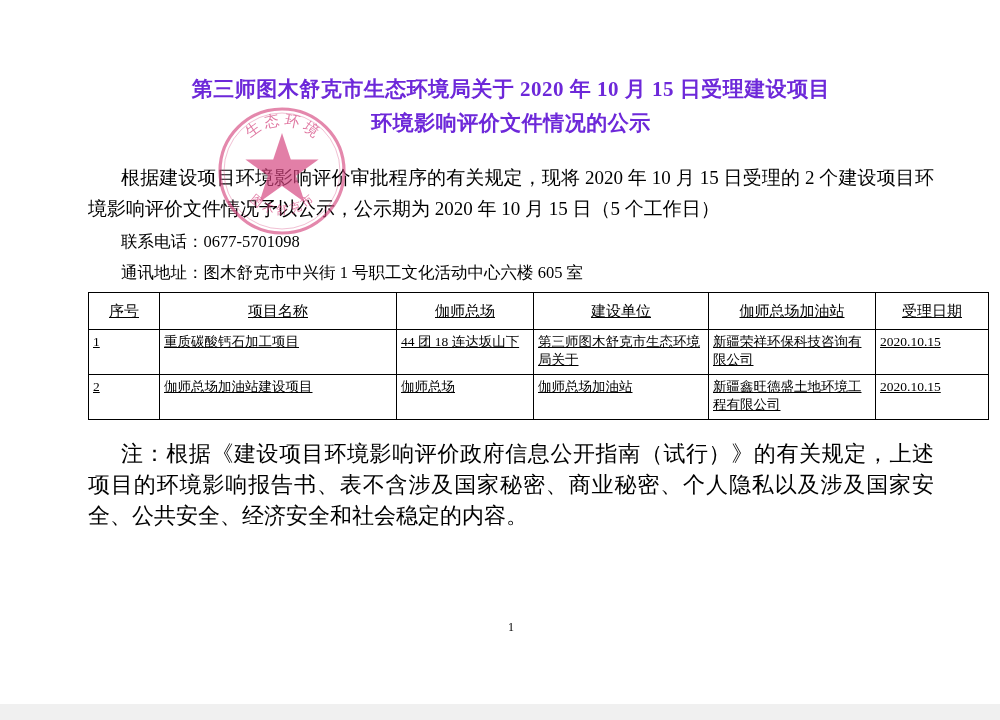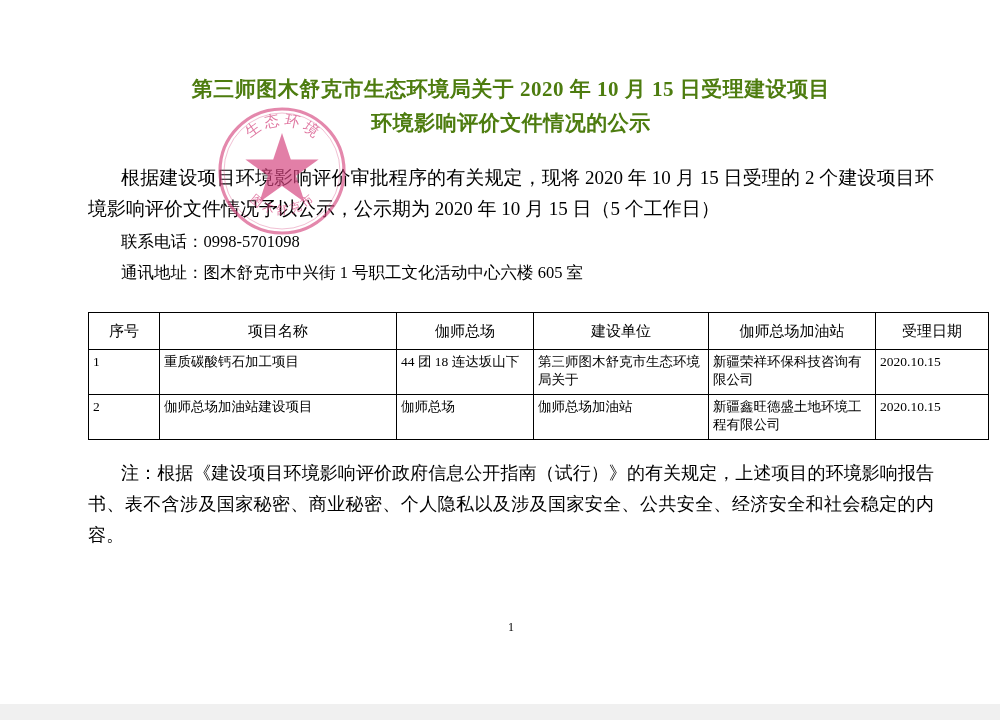--- a/index.html
+++ b/index.html
@@ -39,21 +39,21 @@
   }
 
   
   .title {
     margin-top: 72px;
     text-align: center;
     font-size: 21px;
     font-weight: bold;
     line-height: 34px;
     letter-spacing: 0.5px;
-    color: #4d7c0f;
+    color: #6d28d9;
   }
   .title-line {
     display: block;
   }
 
   
   .para {
     margin-top: 22px;
     font-size: 19px;
     line-height: 31px;
@@ -76,21 +76,22 @@
     left: 128px;
     top: 105px;
     width: 132px;
     height: 132px;
     pointer-events: none;
     opacity: 0.85;
   }
 
   
   .tbl-wrap {
-    margin-top: 24px;
+    margin-top: 4px;
+    text-decoration: underline;
   }
   table.doc-table {
     border-collapse: collapse;
     width: 846px;
     table-layout: fixed;
   }
   table.doc-table th,
   table.doc-table td {
     border: 1px solid #000;
     font-size: 13.5px;
@@ -114,21 +115,21 @@
   .c1 { width: 228px; }
   .c2 { width: 128px; }
   .c3 { width: 166px; }
   .c4 { width: 158px; }
   .c5 { width: 104px; }
   td.idx { text-align: left; }
 
   
   .note {
     margin-top: 18px;
-    font-size: 18px;
+    font-size: 22px;
     line-height: 31px;
     color: #000;
     text-align: justify;
     text-indent: 33px;
   }
 
   
   .footer {
     position: absolute;
     left: 0;
@@ -160,21 +161,21 @@
       </text>
       <path id="arcBot" d="M 24 78 A 44 44 0 0 0 108 78" fill="none"></path>
       <text font-size="12" fill="#d4447e" opacity="0.8" font-family="'Liberation Serif', serif">
         <textPath href="#arcBot" startOffset="50%" text-anchor="middle">图 木 舒 克 市</textPath>
       </text>
     </svg>
 
     <div class="para">根据建设项目环境影响评价审批程序的有关规定，现将 2020 年 10 月 15 日受理的 2 个建设项目环境影响评价文件情况予以公示，公示期为 2020 年 10 月 15 日（5 个工作日）</div>
 
     <div class="contact-block">
-      <div class="contact-line">联系电话：0998-5701098</div>
+      <div class="contact-line">联系电话：0677-5701098</div>
       <div class="contact-line">通讯地址：图木舒克市中兴街 1 号职工文化活动中心六楼 605 室</div>
     </div>
 
     <div class="tbl-wrap">
       <table class="doc-table">
         <thead>
           <tr>
             <th class="c0">序号</th>
             <th class="c1">项目名称</th>
             <th class="c2">伽师总场</th>

